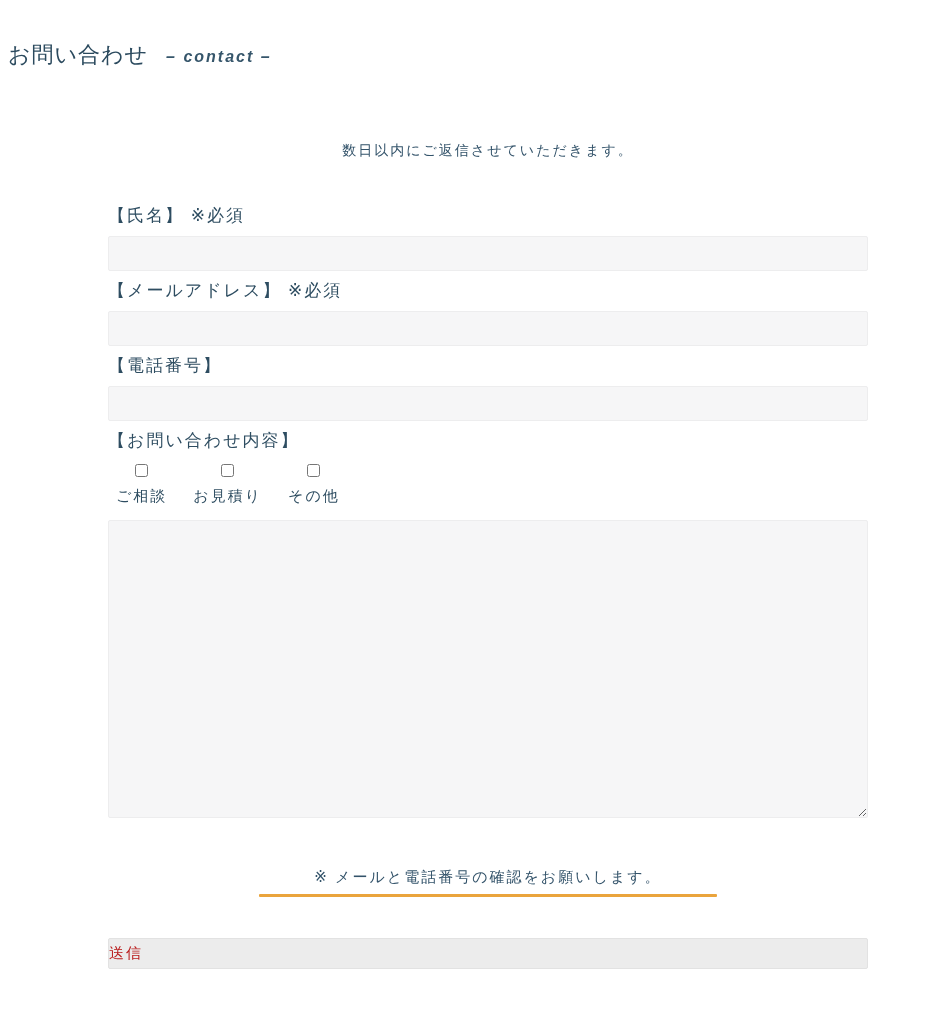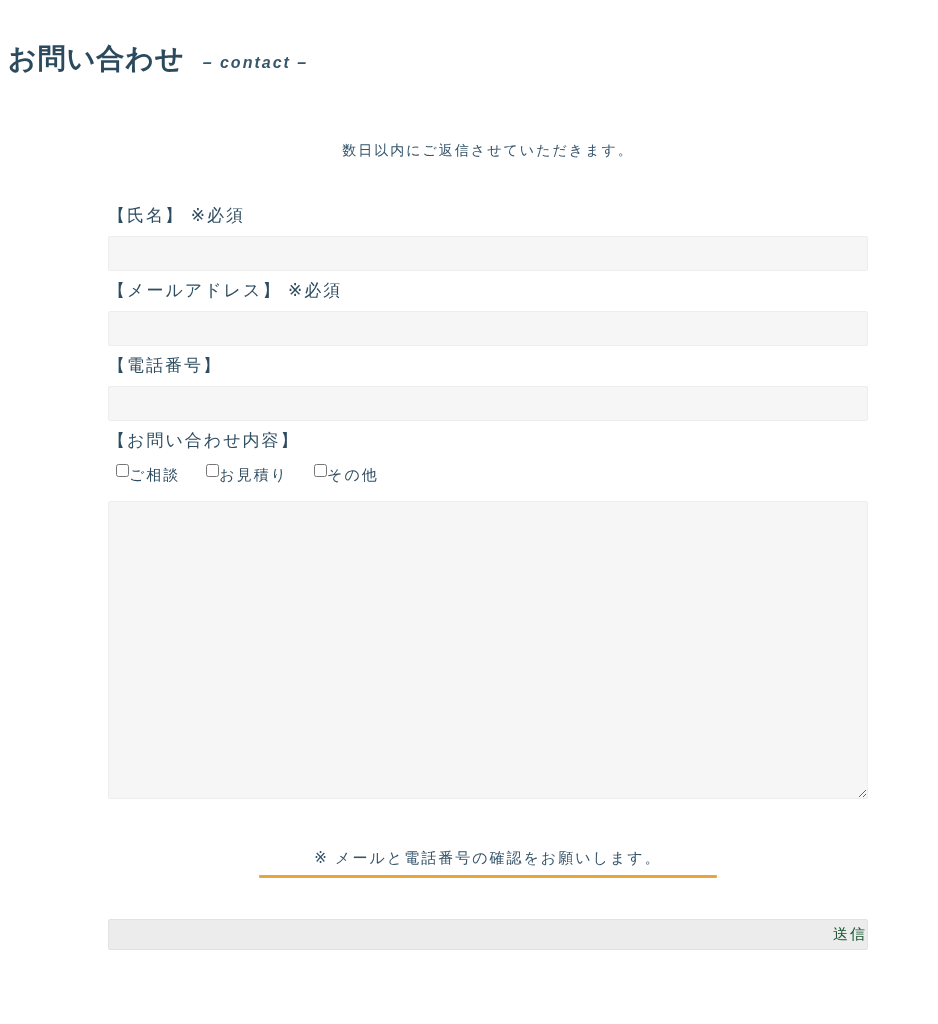--- a/index.html
+++ b/index.html
@@ -9,22 +9,22 @@
     background: #ffffff;
     font-family: "Liberation Sans", "DejaVu Sans", sans-serif;
     color: #2e4d61;
     overflow: hidden;
   }
   .page { width: 938px; height: 1024px; position: relative; }
 
   
   .header { padding: 40px 0 0 8px; display: flex; align-items: baseline; }
   .page-title {
-    font-size: 28px;
-    font-weight: bold;
+    font-size: 22px;
+    font-weight: normal;
     color: #2b4a5e;
     letter-spacing: 1px;
   }
   .page-title-en {
     font-size: 16px;
     font-style: italic;
     font-weight: bold;
     color: #36566b;
     margin-left: 18px;
     letter-spacing: 2px;
@@ -66,20 +66,21 @@
 
   
   .checkbox-group {
     display: flex;
     gap: 26px;
     padding-left: 8px;
     margin: 12px 0 14px 0;
   }
   .checkbox-option {
     display: flex;
+    flex-direction: column;
     align-items: center;
     cursor: pointer;
   }
   .checkbox-option input[type="checkbox"] {
     width: 13px;
     height: 13px;
     margin-bottom: 10px;
     accent-color: #2e4d61;
   }
   .checkbox-option .opt-label {
@@ -124,23 +125,23 @@
     display: block;
     width: 760px;
     height: 31px;
     margin-top: 41px;
     background: #ececec;
     border: 1px solid #e2e2e2;
     border-radius: 2px;
     font-family: Liberation Sans, sans-serif;
     font-size: 15px;
     letter-spacing: 2px;
-    color: #14532d;
+    color: #b91c1c;
     cursor: pointer;
-    text-align: right;
+    text-align: left;
   }
 </style>
 </head>
 <body>
 
 <div class="page">
 
   <div class="header">
     <span class="page-title">お問い合わせ</span>
     <span class="page-title-en">– contact –</span>

